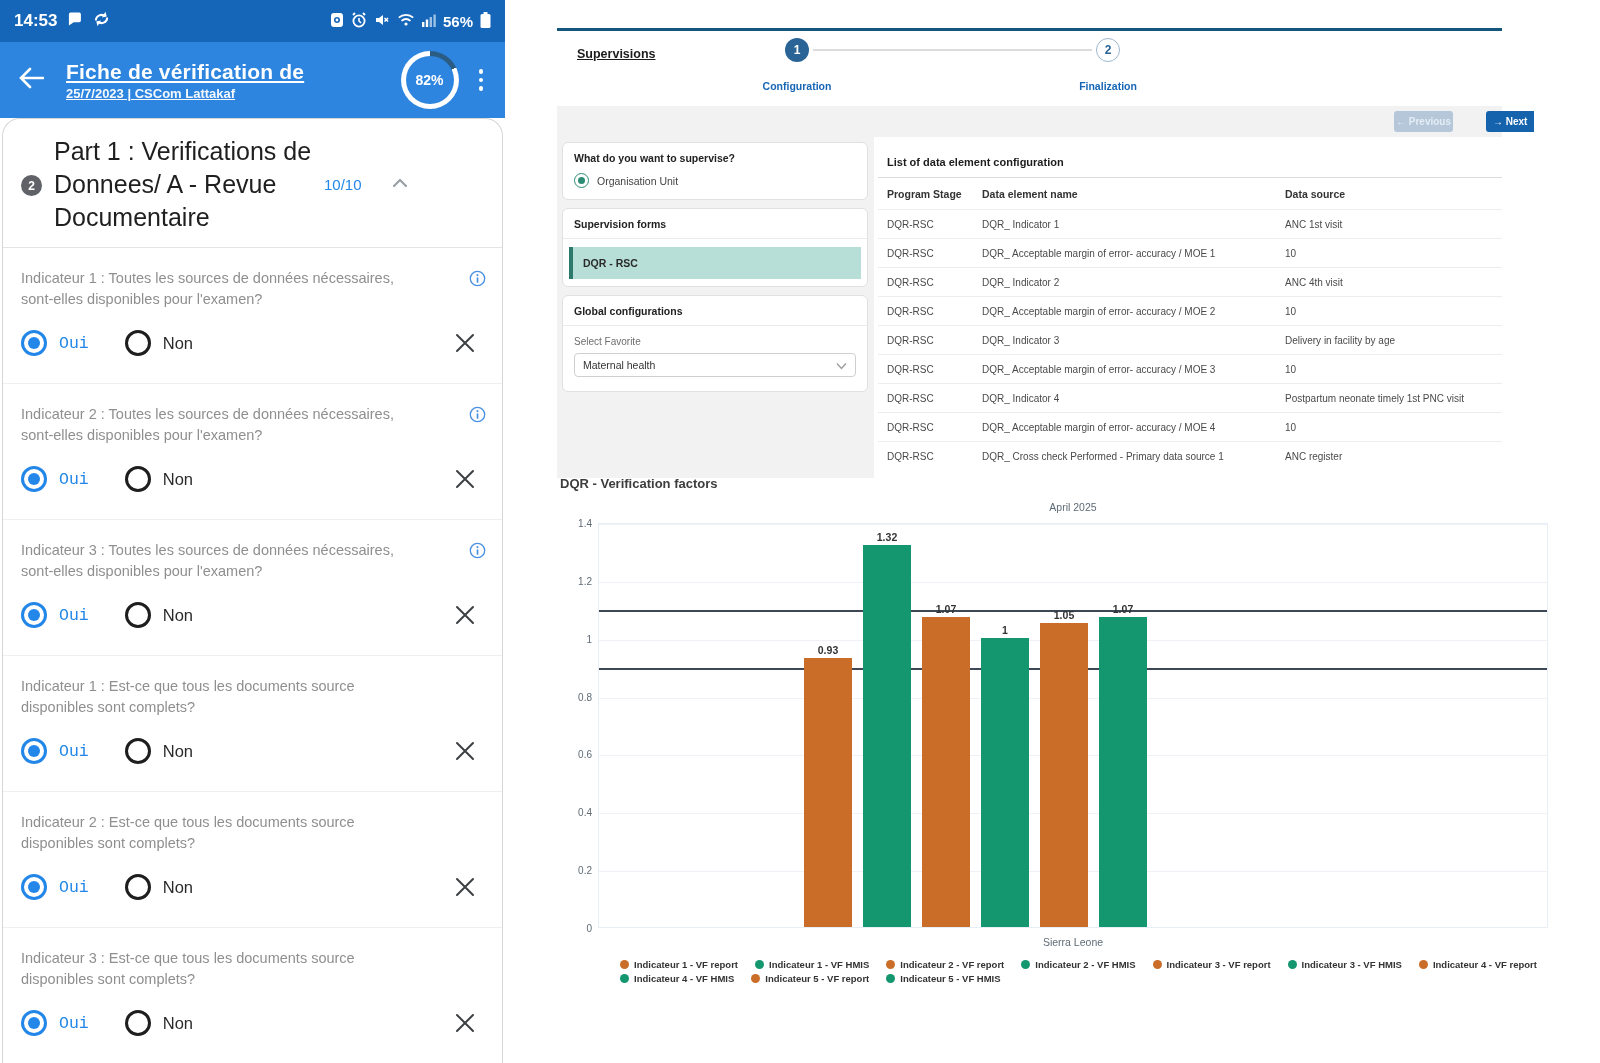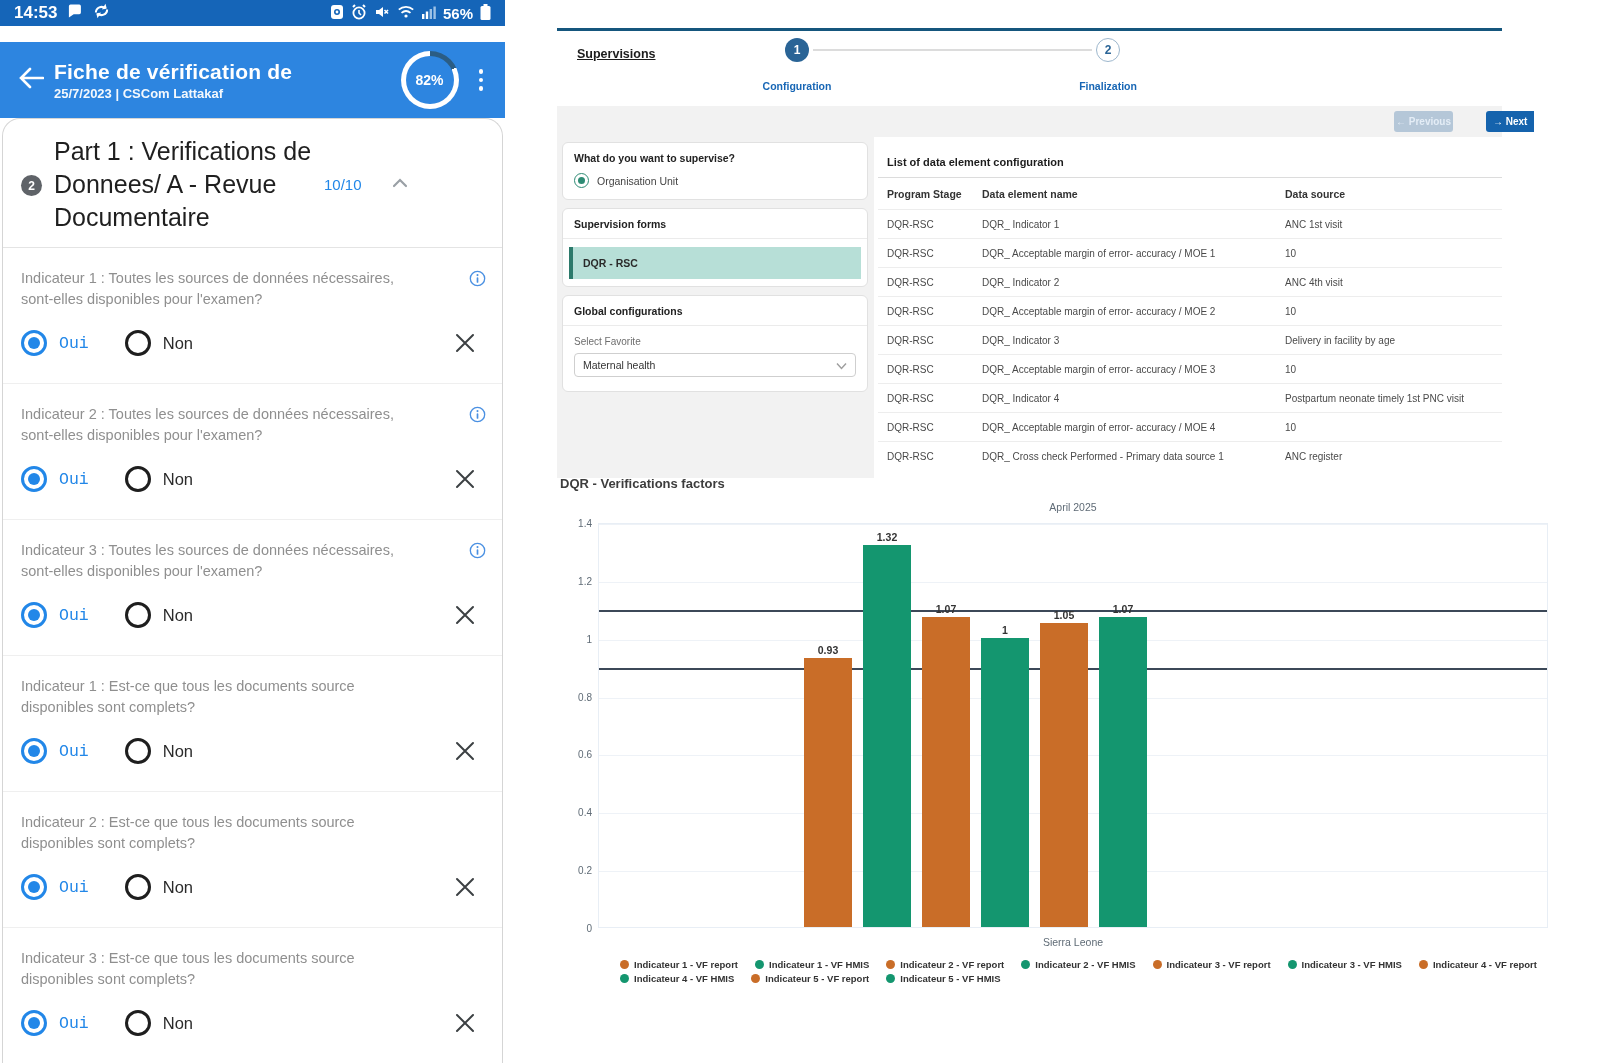--- a/index.html
+++ b/index.html
@@ -1,27 +1,27 @@
 <!DOCTYPE html>
 <html><head>
 <meta charset="utf-8">
 <style>
   html,body{margin:0;padding:0;width:1600px;height:1063px;background:#fff;
     font-family:"Liberation Sans",sans-serif;overflow:hidden;position:relative;}
   *{box-sizing:border-box;}
 
   
   .mobile{position:absolute;left:0;top:0;width:505px;height:1063px;background:#fff;}
-  .status-bar{position:absolute;left:0;top:0;width:505px;height:26px;background:#1565b8;
+  .status-bar{position:absolute;left:0;top:0;width:505px;height:42px;background:#1565b8;
     display:flex;align-items:center;justify-content:space-between;padding:0 14px;color:#fff;}
   .sb-left{display:flex;align-items:center;gap:9px;font-size:17px;font-weight:bold;}
   .sb-right{display:flex;align-items:center;gap:7px;font-size:15px;font-weight:bold;}
   .m-header{position:absolute;left:0;top:42px;width:505px;height:76px;background:#2d85e0;
     display:flex;align-items:center;padding:0 18px;color:#fff;}
-  .m-title-wrap{margin-left:10px;flex:1;}
+  .m-title-wrap{margin-left:22px;flex:1;text-decoration:underline;}
   .m-title{font-size:21px;font-weight:bold;letter-spacing:.2px;}
   .m-subtitle{font-size:13px;font-weight:bold;opacity:.95;margin-top:2px;}
   .progress-ring{width:58px;height:58px;border-radius:50%;
     background:conic-gradient(#2b5d84 0 18%,#ffffff 18% 100%);
     display:flex;align-items:center;justify-content:center;margin-right:16px;}
   .progress-inner{width:48px;height:48px;border-radius:50%;background:#2d85e0;
     display:flex;align-items:center;justify-content:center;font-size:14px;font-weight:bold;color:#fff;}
   .kebab{display:flex;flex-direction:column;gap:4px;padding:4px;cursor:pointer;}
   .kebab span{width:4.5px;height:4.5px;border-radius:50%;background:#fff;}
   .m-card{position:absolute;left:2px;top:118px;width:501px;height:945px;background:#fff;
@@ -427,21 +427,21 @@
   </div>
         <div class="trow">
     <span>DQR-RSC</span>
     <span>DQR_ Cross check Performed - Primary data source 1</span>
     <span>ANC register</span>
   </div>
       </div>
   </div>
 
   <div class="chart-wrap">
-    <div class="chart-heading">DQR - Verifications factors</div>
+    <div class="chart-heading">DQR - Verification factors</div>
     <div class="chart-title">April 2025</div>
     <div class="plot" id="plot">
         <div class="ytick" style="left: -37px; top: 399px;">0</div>
         <div class="gridline" style="top: 347.143px;"></div>
         <div class="ytick" style="left: -37px; top: 341.143px;">0.2</div>
         <div class="gridline" style="top: 289.286px;"></div>
         <div class="ytick" style="left: -37px; top: 283.286px;">0.4</div>
         <div class="gridline" style="top: 231.429px;"></div>
         <div class="ytick" style="left: -37px; top: 225.429px;">0.6</div>
         <div class="gridline" style="top: 173.571px;"></div>

